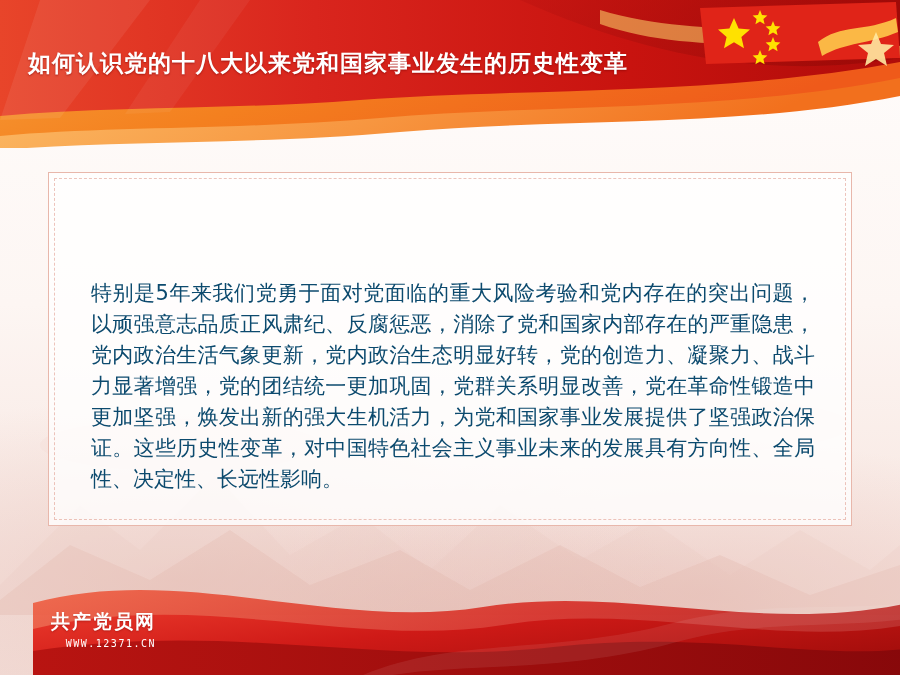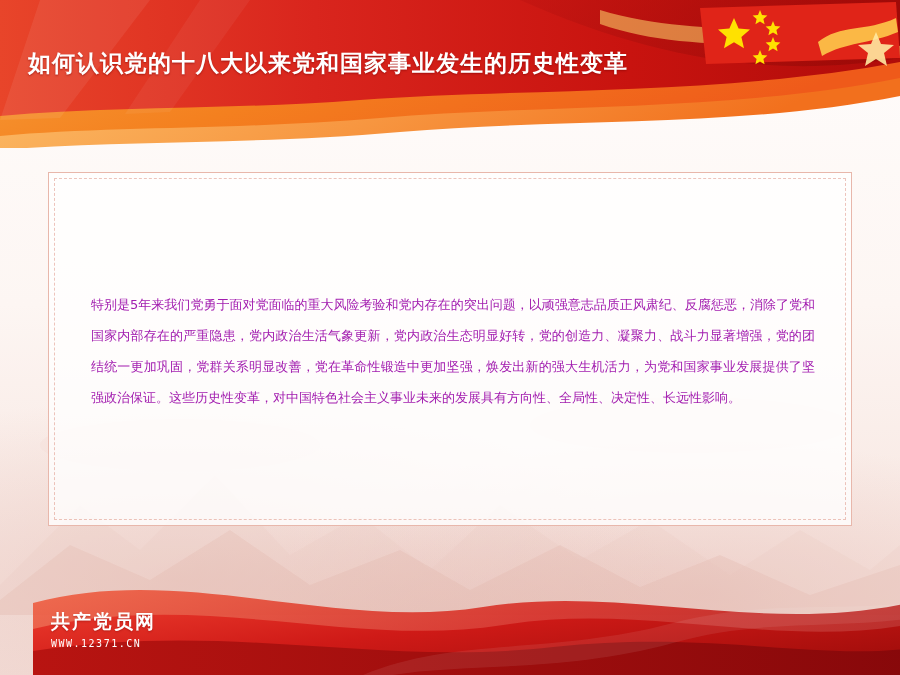--- a/index.html
+++ b/index.html
@@ -77,25 +77,25 @@
     left: 5px;
     top: 5px;
     right: 5px;
     bottom: 5px;
     border: 1px dashed rgba(223,150,135,0.55);
     pointer-events: none;
   }
   .body-text {
     position: absolute;
     left: 42px;
-    top: 103px;
+    top: 84px;
     width: 724px;
-    font-size: 13px;
+    font-size: 21px;
     line-height: 31px;
-    color: #a21caf;
+    color: #0c4a6e;
     text-align: justify;
     font-family: "DejaVu Sans", "Liberation Sans", sans-serif;
     text-indent: 0;
   }
 
   
   .footer {
     position: absolute;
     left: 0;
     bottom: 0;
@@ -116,20 +116,21 @@
     font-weight: bold;
     letter-spacing: 2px;
     font-family: "DejaVu Sans", "Liberation Sans", sans-serif;
     text-shadow: 0 1px 2px rgba(120,0,0,0.4);
   }
   .logo-url {
     margin-top: 3px;
     font-size: 10px;
     letter-spacing: 1.5px;
     font-family: "DejaVu Sans Mono", "Liberation Mono", monospace;
+    text-align: right;
   }
 </style>
 </head>
 <body>
 
 <div class="slide">
 
   <div class="bg-base"></div>
 
   <svg class="bg-mountains" viewBox="0 0 900 260" preserveAspectRatio="none">

